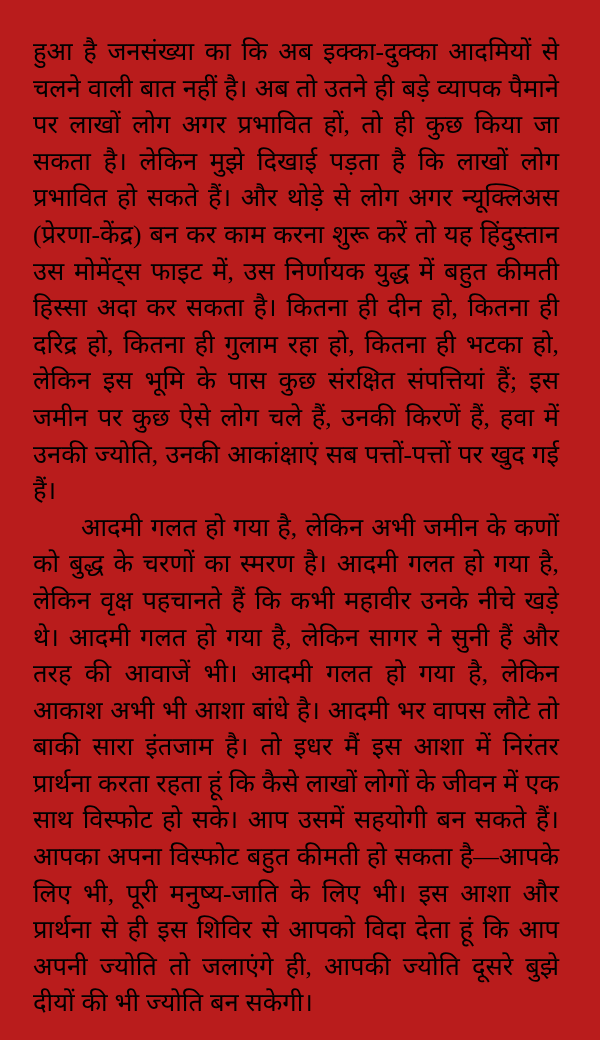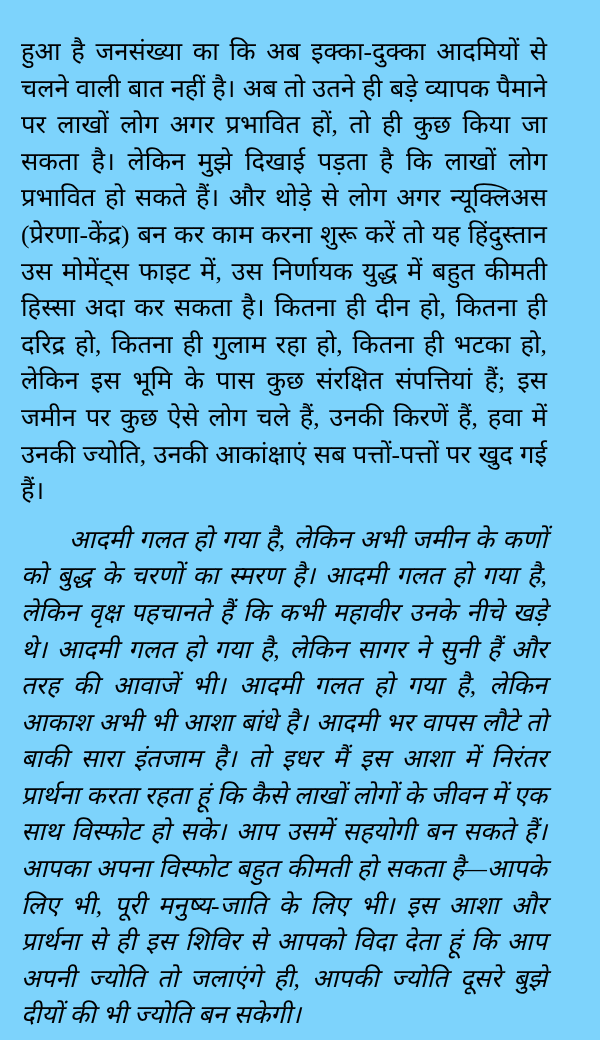--- a/index.html
+++ b/index.html
@@ -11,42 +11,41 @@
     width: 600px;
     height: 1040px;
     overflow: hidden;
     font-family: "Liberation Serif", "DejaVu Serif", serif;
     color: #000000;
   }
   .page {
     box-sizing: border-box;
     width: 600px;
     height: 1040px;
-    background: #7dd3fc;
-    padding: 34px 37px 0 21px;
+    background: #b91c1c;
+    padding: 34px 37px 0 33px;
   }
   .text-body {
     width: 526px;
   }
   .para {
     margin: 0;
     text-align: justify;
     text-justify: inter-word;
     font-size: 25.5px;
     line-height: 36.6px;
     letter-spacing: 0px;
     word-spacing: 0.5px;
     -webkit-font-smoothing: antialiased;
   }
   .para.indented {
     text-indent: 48px;
   }
   .para + .para {
-    margin-top: 12px;
-    font-style: italic;
+    margin-top: 0;
   }
 </style>
 </head>
 <body>
 
 <div class="page">
   <div class="text-body">
     <p class="para">हुआ है जनसंख्या का कि अब इक्का-दुक्का आदमियों से चलने वाली बात नहीं है। अब तो उतने ही बड़े व्यापक पैमाने पर लाखों लोग अगर प्रभावित हों, तो ही कुछ किया जा सकता है। लेकिन मुझे दिखाई पड़ता है कि लाखों लोग प्रभावित हो सकते हैं। और थोड़े से लोग अगर न्यूक्लिअस (प्रेरणा-केंद्र) बन कर काम करना शुरू करें तो यह हिंदुस्तान उस मोमेंट्स फाइट में, उस निर्णायक युद्ध में बहुत कीमती हिस्सा अदा कर सकता है। कितना ही दीन हो, कितना ही दरिद्र हो, कितना ही गुलाम रहा हो, कितना ही भटका हो, लेकिन इस भूमि के पास कुछ संरक्षित संपत्तियां हैं; इस जमीन पर कुछ ऐसे लोग चले हैं, उनकी किरणें हैं, हवा में उनकी ज्योति, उनकी आकांक्षाएं सब पत्तों-पत्तों पर खुद गई हैं।</p>
     <p class="para indented">आदमी गलत हो गया है, लेकिन अभी जमीन के कणों को बुद्ध के चरणों का स्मरण है। आदमी गलत हो गया है, लेकिन वृक्ष पहचानते हैं कि कभी महावीर उनके नीचे खड़े थे। आदमी गलत हो गया है, लेकिन सागर ने सुनी हैं और तरह की आवाजें भी। आदमी गलत हो गया है, लेकिन आकाश अभी भी आशा बांधे है। आदमी भर वापस लौटे तो बाकी सारा इंतजाम है। तो इधर मैं इस आशा में निरंतर प्रार्थना करता रहता हूं कि कैसे लाखों लोगों के जीवन में एक साथ विस्फोट हो सके। आप उसमें सहयोगी बन सकते हैं। आपका अपना विस्फोट बहुत कीमती हो सकता है—आपके लिए भी, पूरी मनुष्य-जाति के लिए भी। इस आशा और प्रार्थना से ही इस शिविर से आपको विदा देता हूं कि आप अपनी ज्योति तो जलाएंगे ही, आपकी ज्योति दूसरे बुझे दीयों की भी ज्योति बन सकेगी।</p>
   </div>

